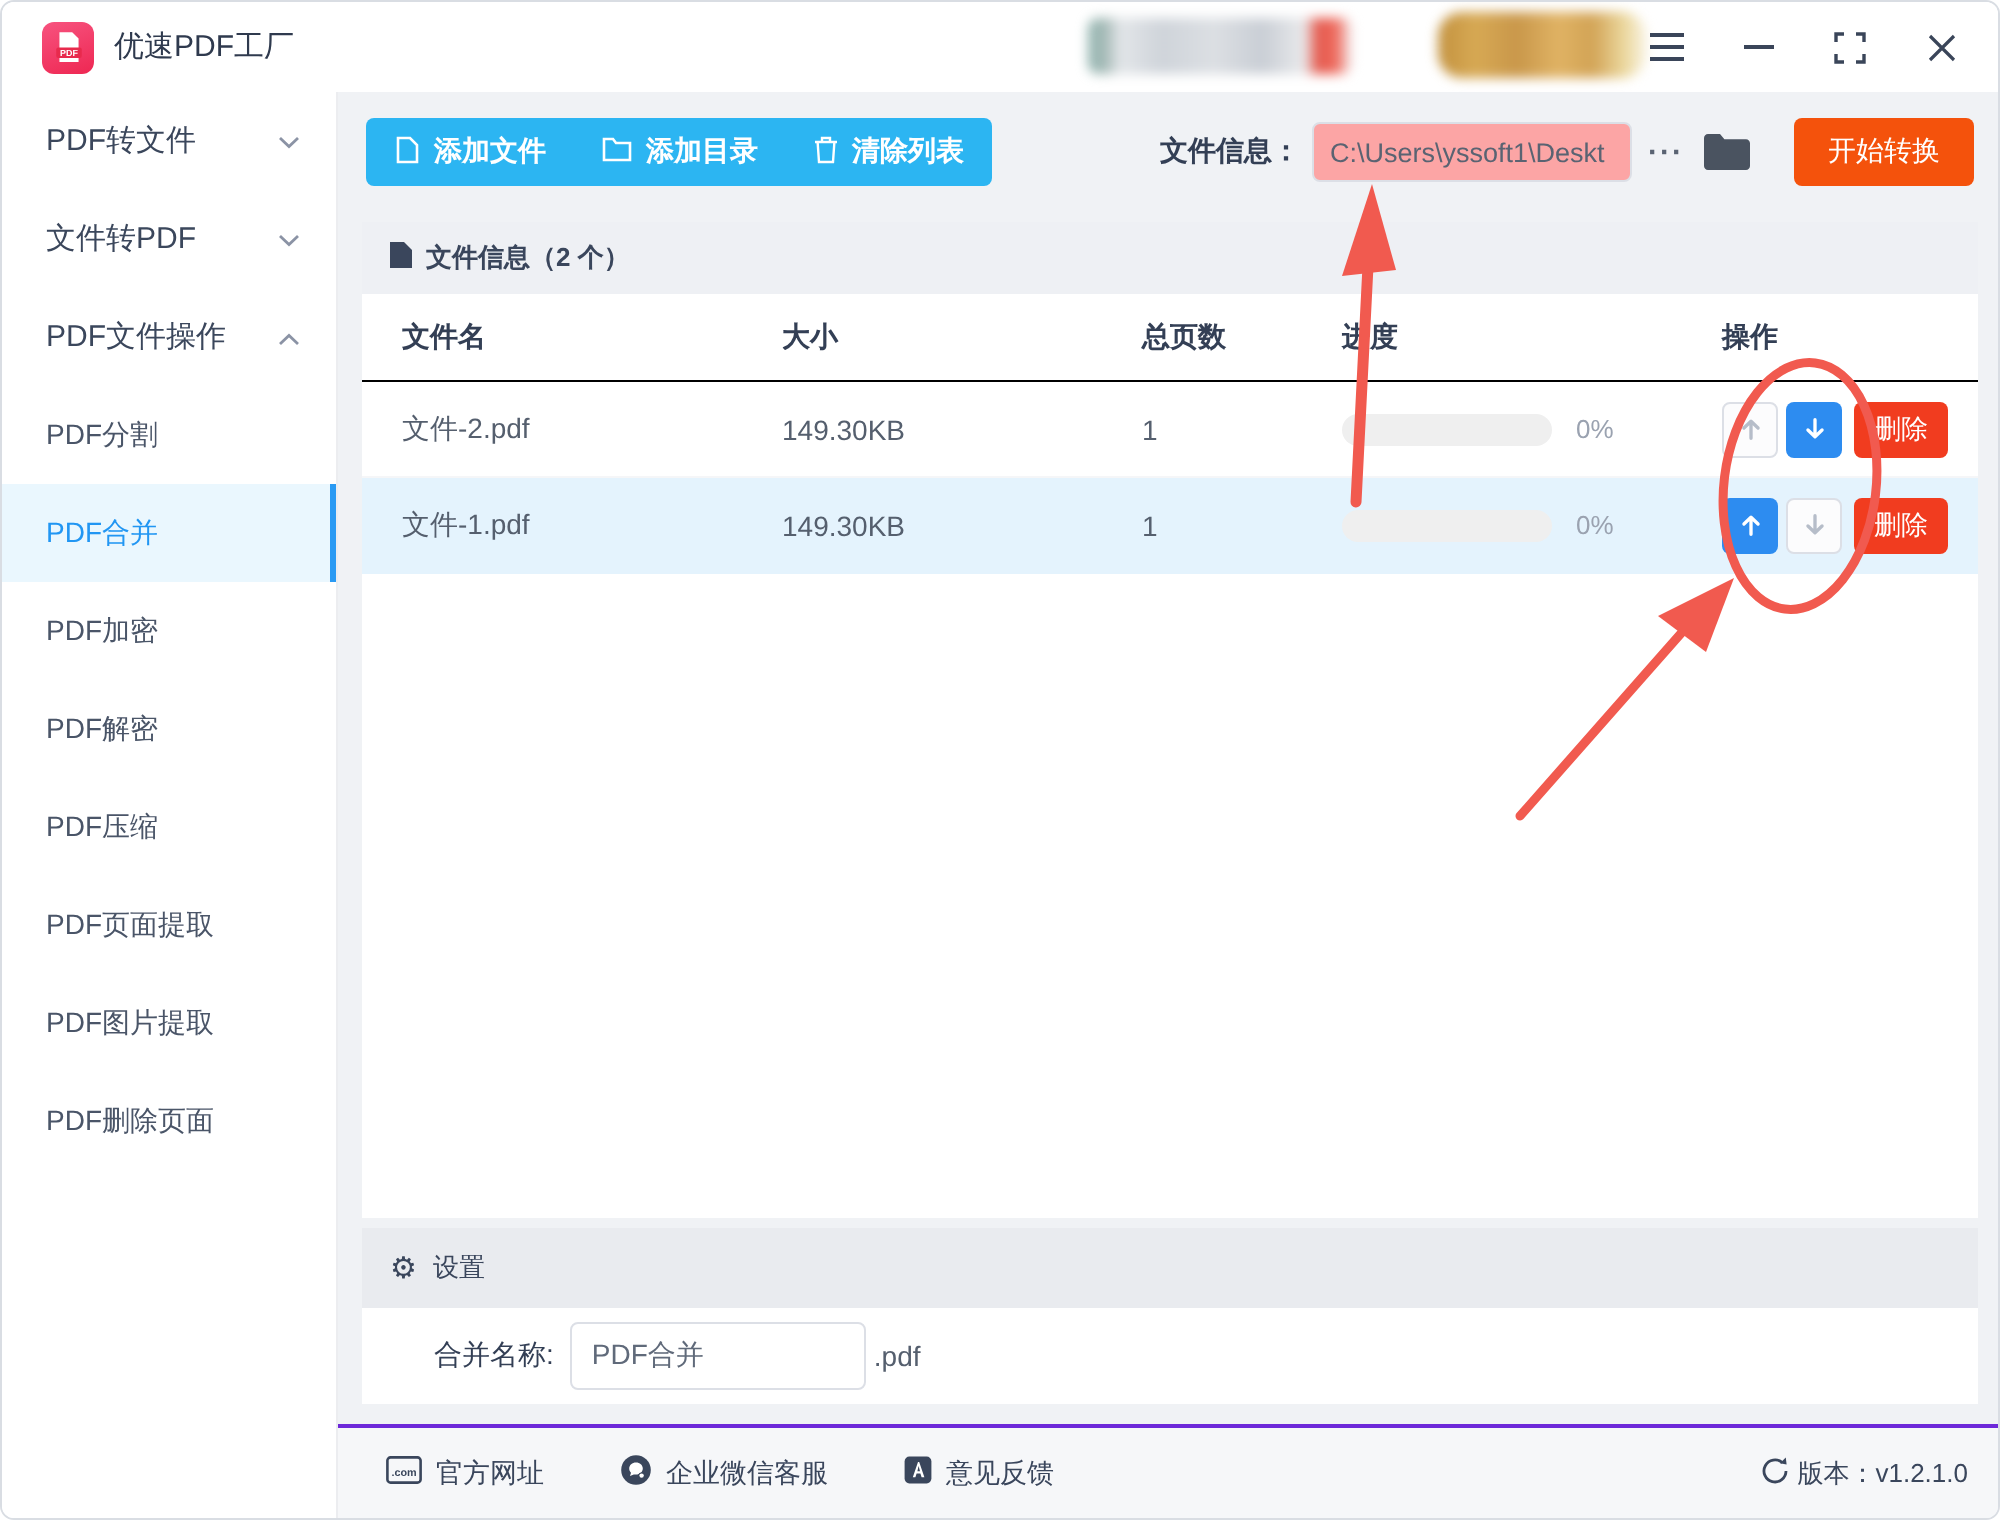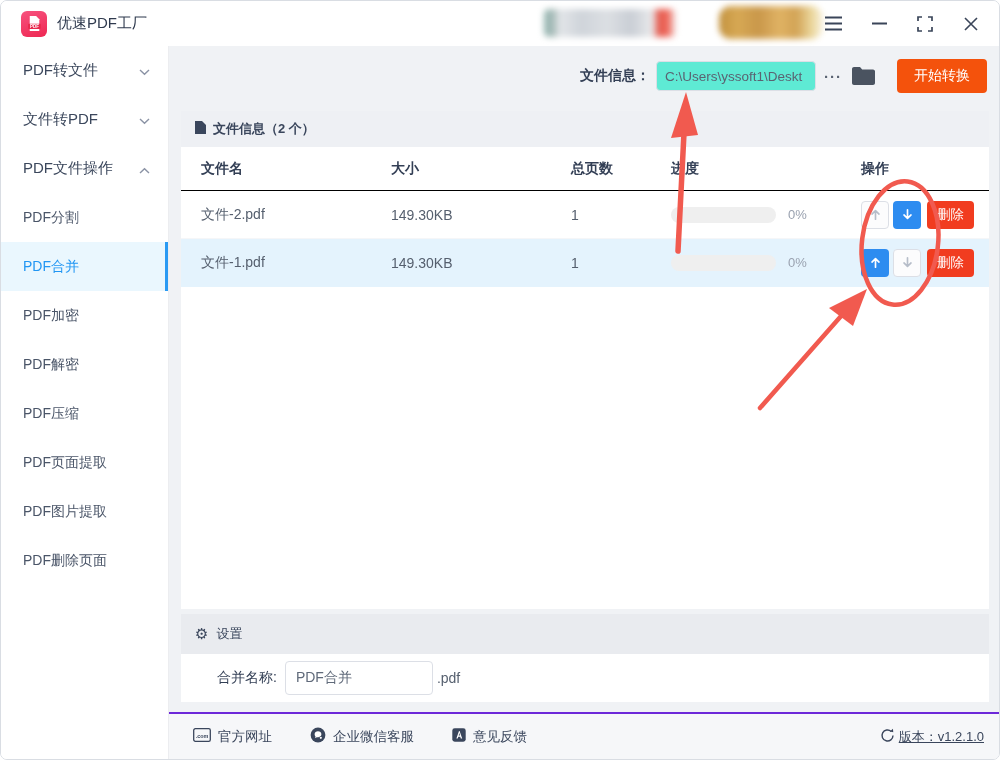--- a/index.html
+++ b/index.html
@@ -25,21 +25,21 @@
   .side-item { height:49px; display:flex; align-items:center; font-size:15px; color:#3b475c; padding:0 18px 0 22px; cursor:pointer; }
   .side-item .lbl { flex:1; }
   .side-item.sub { font-size:14px; color:#4a5568; }
   .side-item.sub.active { background:#eaf7fe; color:#2196f3; box-shadow:inset -3px 0 0 #2a9af3; }
 
   
   .toolbar { height:60px; display:flex; align-items:center; padding:0 12px 0 14px; }
   .btn-group { display:flex; height:34px; background:#2cb5f2; border-radius:4px; overflow:hidden; }
   .tool-btn { display:flex; align-items:center; gap:7px; padding:0 14px; color:#fff; font-size:14px; font-weight:600; cursor:pointer; background:transparent; border:none; }
   .out-label { margin-left:auto; font-size:14px; font-weight:600; color:#333f55; }
-  .out-input { width:160px; height:30px; margin-left:6px; border:1px solid #dcdfe6; border-radius:4px; background:#5eead4; padding:0 8px; font-size:13.5px; color:#5a6372; font-family:inherit; white-space:nowrap; overflow:hidden; }
+  .out-input { width:160px; height:30px; margin-left:6px; border:1px solid #dcdfe6; border-radius:4px; background:#fca5a5; padding:0 8px; font-size:13.5px; color:#5a6372; font-family:inherit; white-space:nowrap; overflow:hidden; }
   .more-dots { margin:0 10px 0 8px; font-size:15px; color:#5a6372; letter-spacing:1px; cursor:pointer; font-weight:700; }
   .browse-folder { cursor:pointer; display:flex; align-items:center; }
   .start-btn { margin-left:22px; height:34px; padding:0 17px; background:#f4520c; color:#fff; border:none; border-radius:4px; font-size:14px; font-weight:500; cursor:pointer; font-family:inherit; }
 
   
   .card { margin:5px 10px 0 12px; background:#fff; height:498px; display:flex; flex-direction:column; }
   .info-bar { height:36px; background:#eef0f4; display:flex; align-items:center; gap:7px; padding:0 14px; font-size:13px; color:#3a465c;font-weight:bold; }
   .tgrid { display:grid; grid-template-columns:190px 180px 100px 190px 1fr; align-items:center; padding:0 14px 0 20px; }
   .thead { height:44px; font-size:14px; font-weight:700; color:#333f55; border-bottom:1px solid #000000; }
   .trow { height:48px; font-size:14px; color:#555f6e; border-bottom:1px solid #f5f6f8; }
@@ -59,21 +59,21 @@
   .settings-bar { height:40px; background:#e9ebef; display:flex; align-items:center; gap:8px; padding:0 14px; font-size:13px; color:#3a465c; }
   .gear { font-size:15px; color:#3a465c; }
   .name-row { height:48px; display:flex; align-items:center; padding-left:36px; }
   .name-label { font-size:14px; font-weight:400; color:#333f55; }
   .name-input { width:148px; height:34px; margin-left:8px; border:1px solid #dcdfe6; border-radius:4px; padding:0 10px; font-size:14px; color:#606a7a; font-family:inherit; }
   .ext { margin-left:4px; font-size:14px; color:#555f6e; }
 
   
   .footer { margin-top:auto; height:47px; background:#f6f7f9; border-top:2px solid #6d28d9; display:flex; align-items:center; padding:0 15px 0 24px; }
   .flink { display:flex; align-items:center; gap:7px; font-size:13.5px; color:#3a465c; margin-right:38px; cursor:pointer; }
-  .version { margin-left:auto; display:flex; align-items:center; gap:4px; font-size:13px; color:#3a465c;text-decoration:underline; }
+  .version { margin-left:auto; display:flex; align-items:center; gap:4px; font-size:13px; color:#3a465c; }
 
   
   .annot { position:absolute; inset:0; width:1000px; height:760px; pointer-events:none; z-index:50; }
 </style>
 </head>
 <body>
 
 <div class="window">
 
   <div class="titlebar">
@@ -156,20 +156,40 @@
           <span class="lbl">PDF图片提取</span>
         </div>
       <div class="side-item sub">
           <span class="lbl">PDF删除页面</span>
         </div>
     </div>
 
     <div class="main">
 
       <div class="toolbar">
+        <div class="btn-group">
+          <button class="tool-btn">
+            <span><svg width="13" height="14" viewBox="0 0 13 14">
+                  <path d="M2 1h6l3.5 3.5V13H2z" fill="none" stroke="#fff" stroke-width="1.3"></path>
+                </svg></span>
+            <span>添加文件</span>
+          </button>
+          <button class="tool-btn">
+            <span><svg width="15" height="13" viewBox="0 0 15 13">
+                  <path d="M1 1.5h4.5L7 3.5h7V12H1z" fill="none" stroke="#fff" stroke-width="1.3"></path>
+                </svg></span>
+            <span>添加目录</span>
+          </button>
+          <button class="tool-btn">
+            <span><svg width="12" height="14" viewBox="0 0 12 14">
+                  <path d="M.5 3h11M4 3V1h4v2M1.8 3l.7 10h7l.7-10" fill="none" stroke="#fff" stroke-width="1.2"></path>
+                </svg></span>
+            <span>清除列表</span>
+          </button>
+        </div>
 
         <span class="out-label">文件信息：</span>
         <input class="out-input" readonly="" value="C:\Users\yssoft1\Deskt" style="">
         <span class="more-dots">···</span>
         <span class="browse-folder">
           <svg width="23" height="18" viewBox="0 0 23 18">
               <path d="M0 2C0 .9.9 0 2 0h6l2.2 2.6H21c1.1 0 2 .9 2 2V16c0 1.1-.9 2-2 2H2c-1.1 0-2-.9-2-2z" fill="#4a5360"></path>
             </svg>
         </span>
         <button class="start-btn">开始转换</button>

